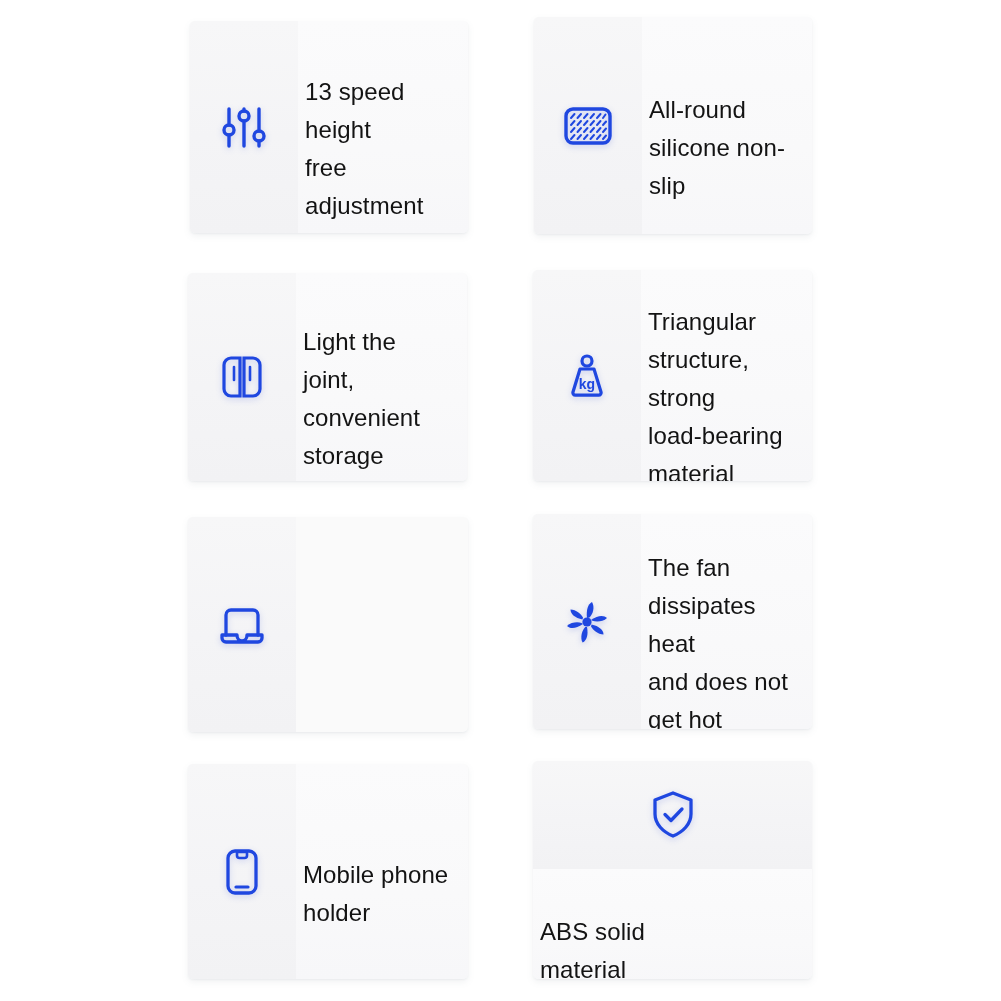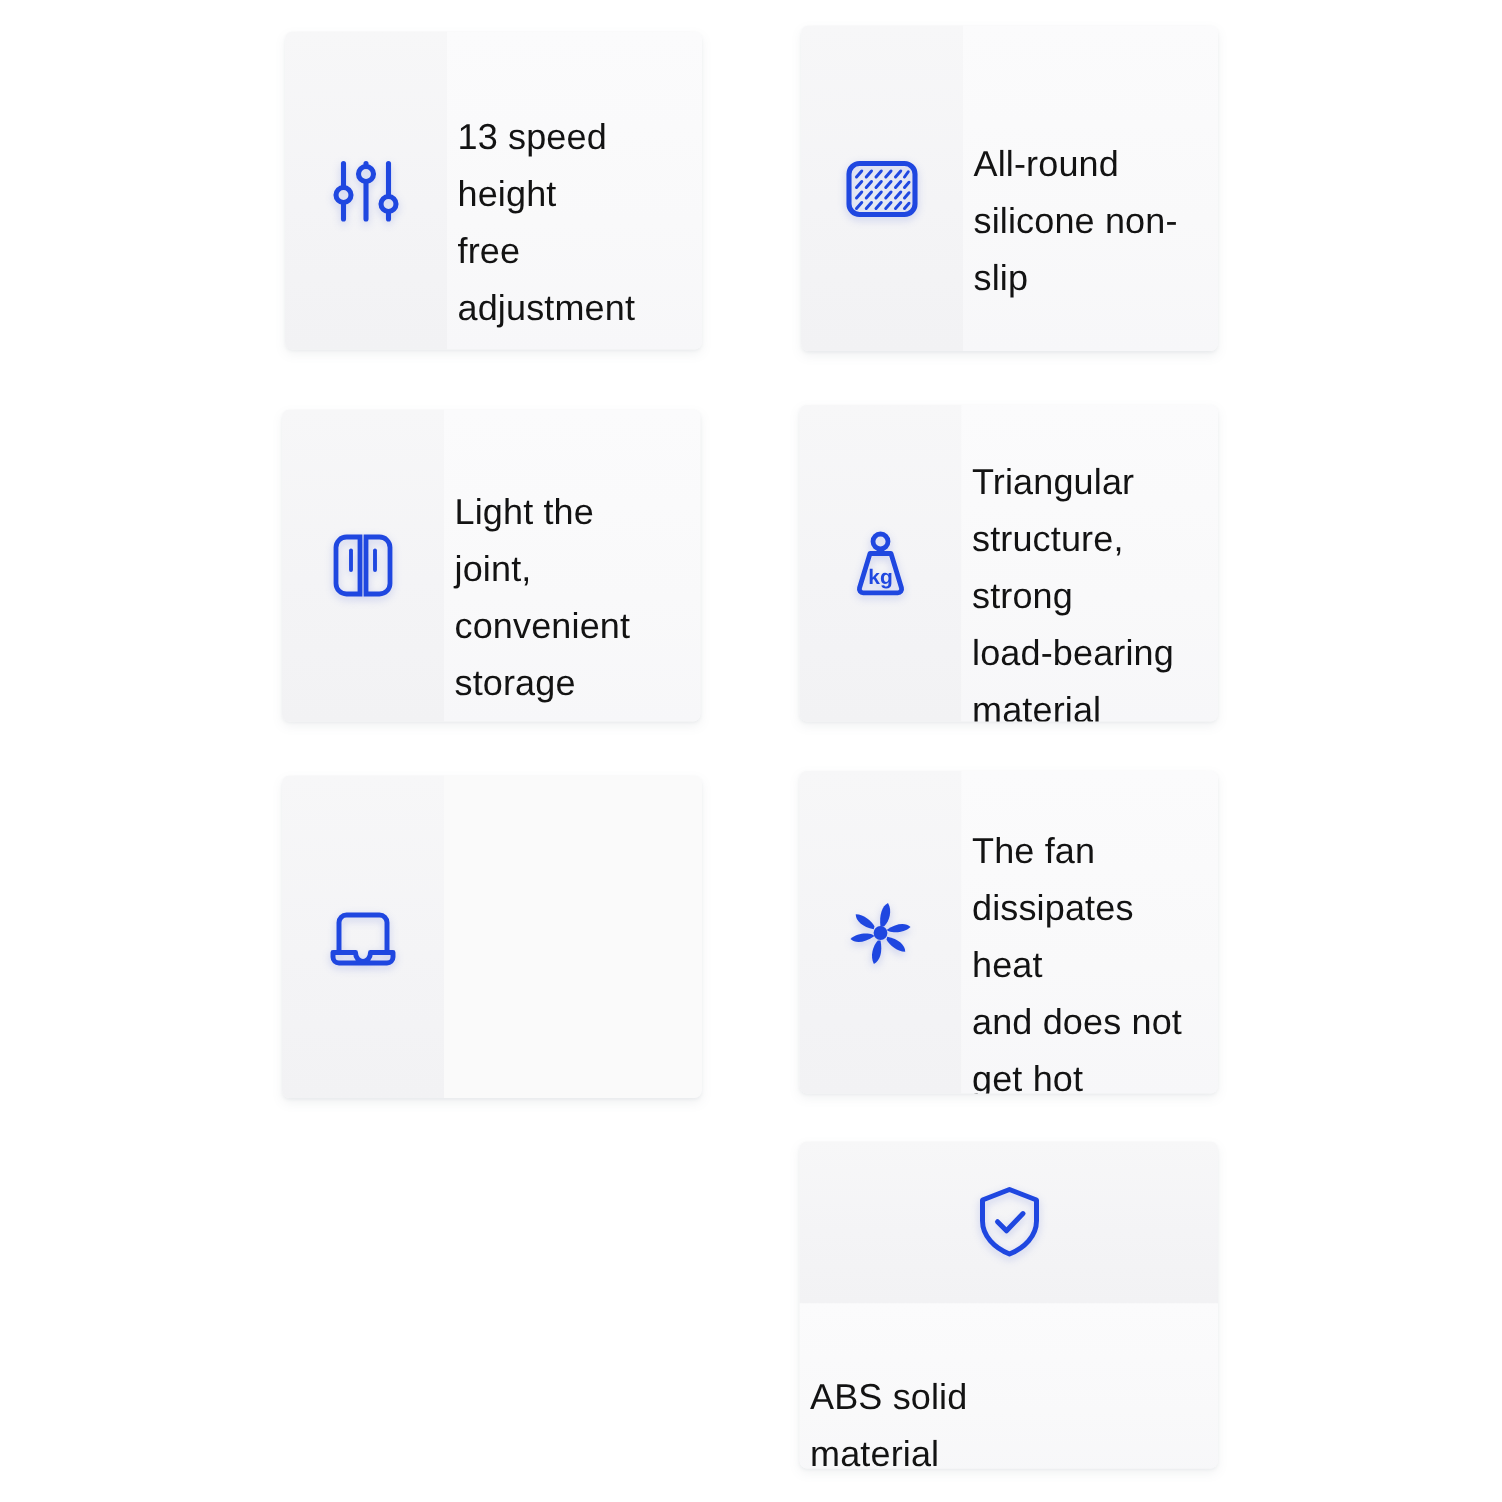--- a/index.html
+++ b/index.html
@@ -199,20 +199,35 @@
       </span>
     </div>
     <div class="card-text-pane">
       <div class="card-label">The fan
 dissipates heat
 and does not
 get hot</div>
     </div>
   </div>
 
+  <div class="feature-card" style="left: 188px; top: 764px; width: 280px; height: 215px;">
+    <div class="card-icon-pane">
+      <span class="icon-wrap">
+        <svg viewBox="0 0 56 56" fill="none">
+          <rect x="14" y="7" width="28" height="42" rx="7" stroke="#1f47e0" stroke-width="3.3"></rect>
+          <path d="M23 8 h10 v3.5 a2.5 2.5 0 0 1 -2.5 2.5 h-5 A2.5 2.5 0 0 1 23 11.5 z" stroke="#1f47e0" stroke-width="2.6" stroke-linejoin="round"></path>
+          <line x1="22" y1="43" x2="34" y2="43" stroke="#1f47e0" stroke-width="3.2" stroke-linecap="round"></line>
+        </svg>
+      </span>
+    </div>
+    <div class="card-text-pane">
+      <div class="card-label">Mobile phone
+holder</div>
+    </div>
+  </div>
 
   <div class="feature-card" style="left: 533px; top: 761px; width: 279px; height: 218px; flex-direction: column;">
     <div class="card-icon-pane">
       <span class="icon-wrap">
         <svg viewBox="0 0 56 56" fill="none">
           <path d="M28 6 L46 13 v14 c0 10 -8 18 -18 22 C18 45 10 37 10 27 V13 z" stroke="#1f47e0" stroke-width="3.3" stroke-linejoin="round"></path>
           <path d="M20 27.5 l6 6 l11 -11.5" stroke="#1f47e0" stroke-width="3.3" stroke-linecap="round" stroke-linejoin="round"></path>
         </svg>
       </span>
     </div>

